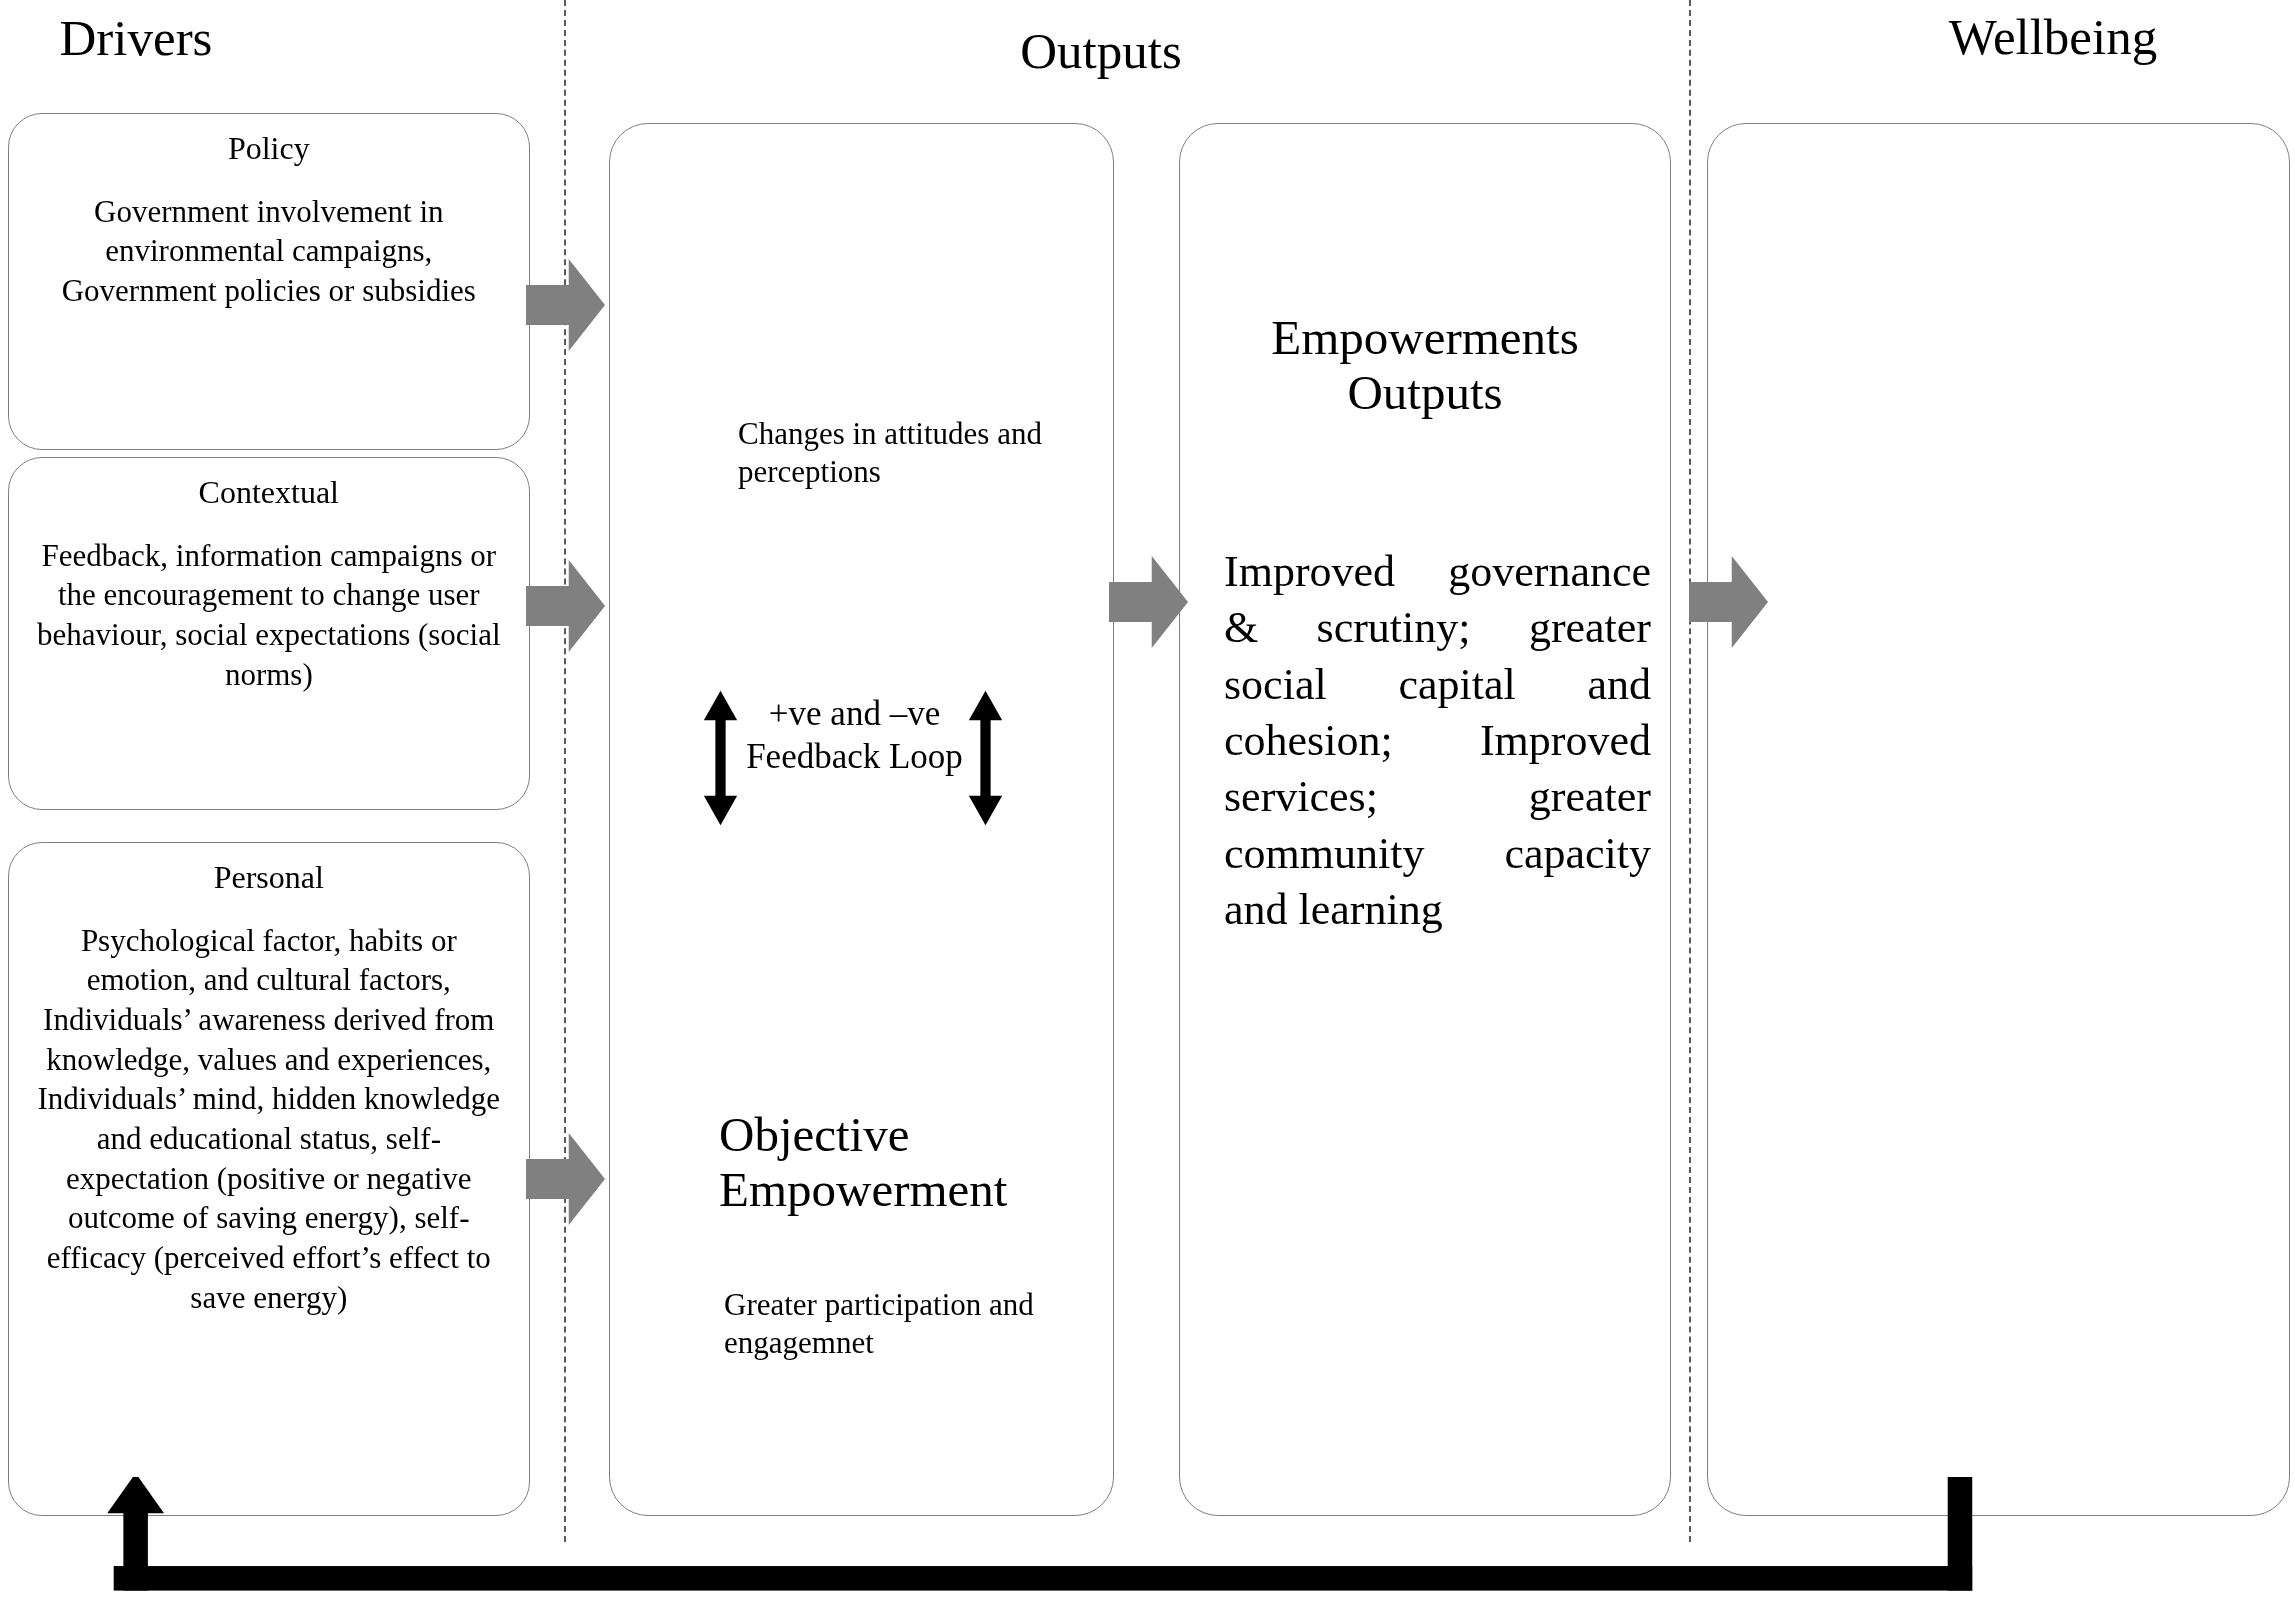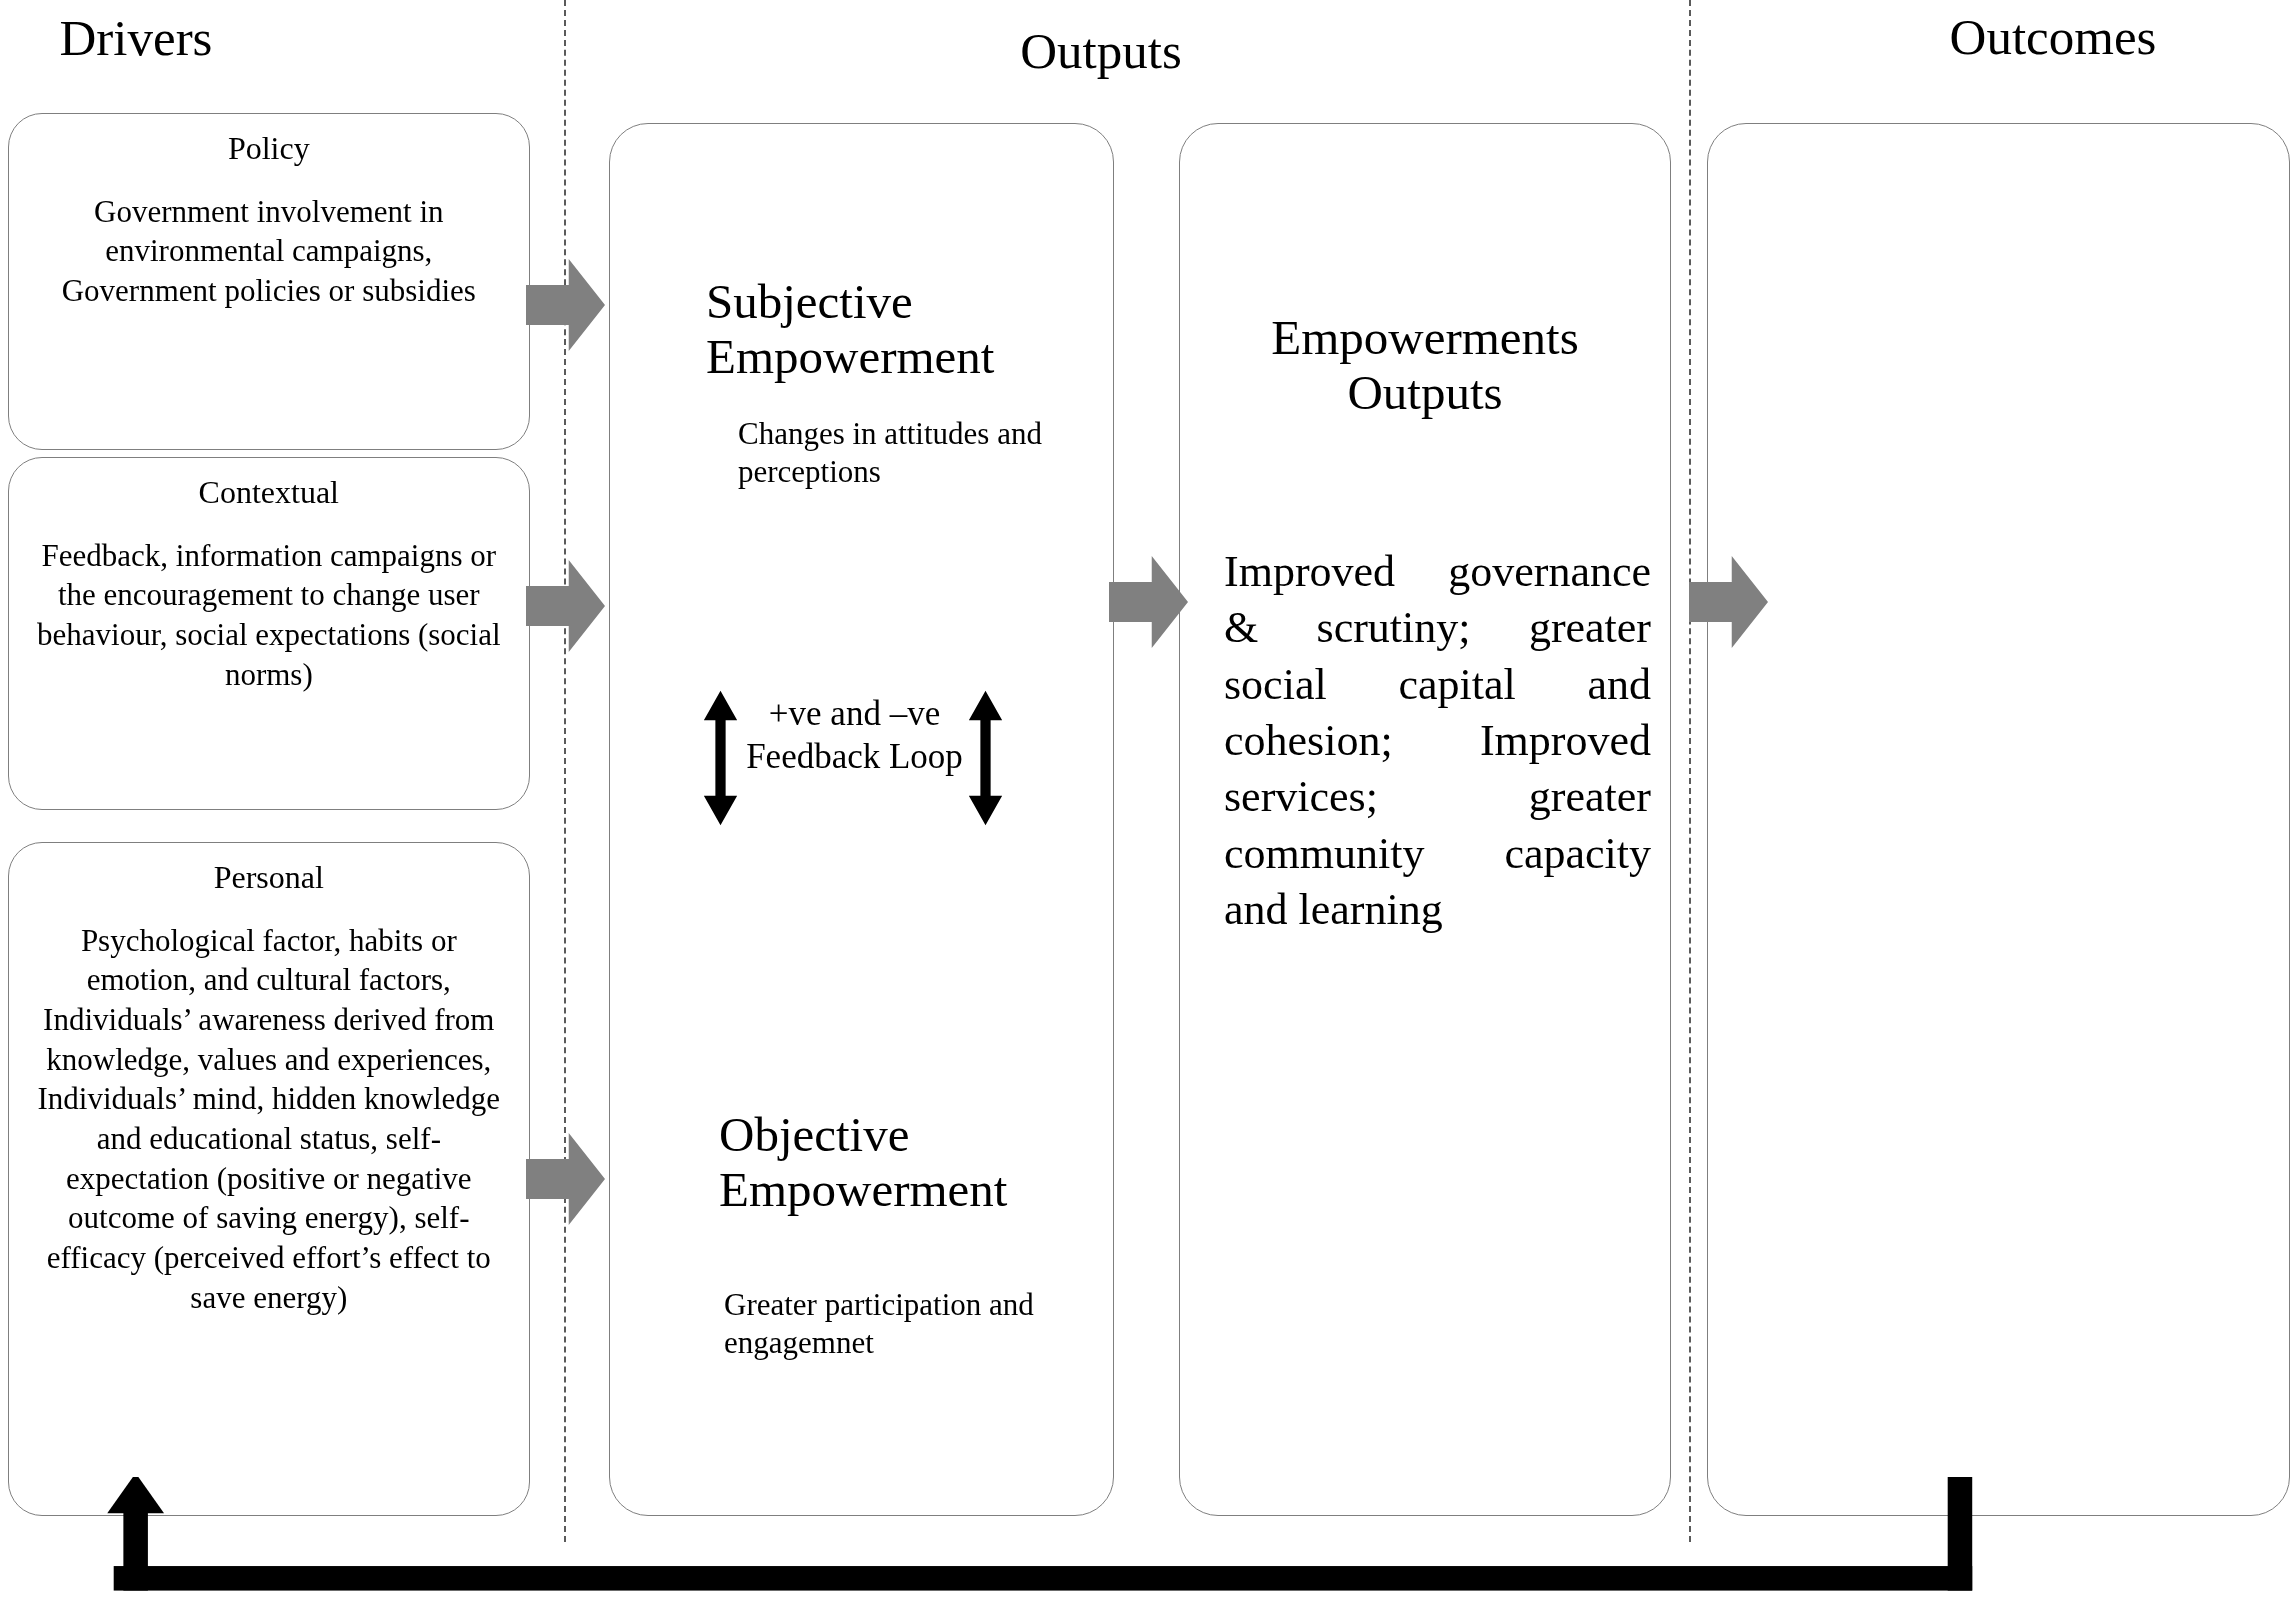--- a/index.html
+++ b/index.html
@@ -93,21 +93,21 @@
   
   #feedback-path{position:absolute;left:0;top:1477px;width:2295px;height:131px;}
 </style>
 </head>
 <body>
 
 <div class="stage">
 
   <div class="col-header" id="hdr-drivers">Drivers</div>
   <div class="col-header" id="hdr-outputs">Outputs</div>
-  <div class="col-header" id="hdr-outcomes">Outcomes</div>
+  <div class="col-header" id="hdr-outcomes">Wellbeing</div>
 
   <div class="vdivider" id="div-1"></div>
   <div class="vdivider" id="div-2"></div>
 
   <div class="rbox" id="box-policy">
     <div class="box-title">Policy</div>
     <div class="box-body">Government involvement in environmental campaigns, Government policies or subsidies</div>
   </div>
 
   <div class="rbox" id="box-contextual">
@@ -115,21 +115,20 @@
     <div class="box-body">Feedback, information campaigns or the encouragement to change user behaviour, social expectations (social norms)</div>
   </div>
 
   <div class="rbox" id="box-personal">
     <div class="box-title">Personal</div>
     <div class="box-body">Psychological factor, habits or emotion, and cultural factors, Individuals’ awareness derived from knowledge, values and experiences, Individuals’ mind, hidden knowledge and educational status, self-expectation (positive or negative outcome of saving energy), self-efficacy (perceived effort’s effect to save energy)</div>
   </div>
 
   <div class="rbox" id="box-outputs-mid"></div>
 
-  <div class="big-title" id="t-subjective">Subjective Empowerment</div>
   <div class="sub-line" id="s-subjective">Changes in attitudes and perceptions</div>
 
   <div class="dbl-arrow" style="left:700px;top:690px;">
     <svg viewBox="0 0 64 210" width="41" height="136" xmlns="http://www.w3.org/2000/svg">
       <polygon points="32,0 58,46 40,46 40,164 58,164 32,210 6,164 24,164 24,46 6,46" fill="#000000"></polygon>
     </svg>
   </div>
   <div class="dbl-arrow" style="left:965px;top:690px;">
     <svg viewBox="0 0 64 210" width="41" height="136" xmlns="http://www.w3.org/2000/svg">
       <polygon points="32,0 58,46 40,46 40,164 58,164 32,210 6,164 24,164 24,46 6,46" fill="#000000"></polygon>

